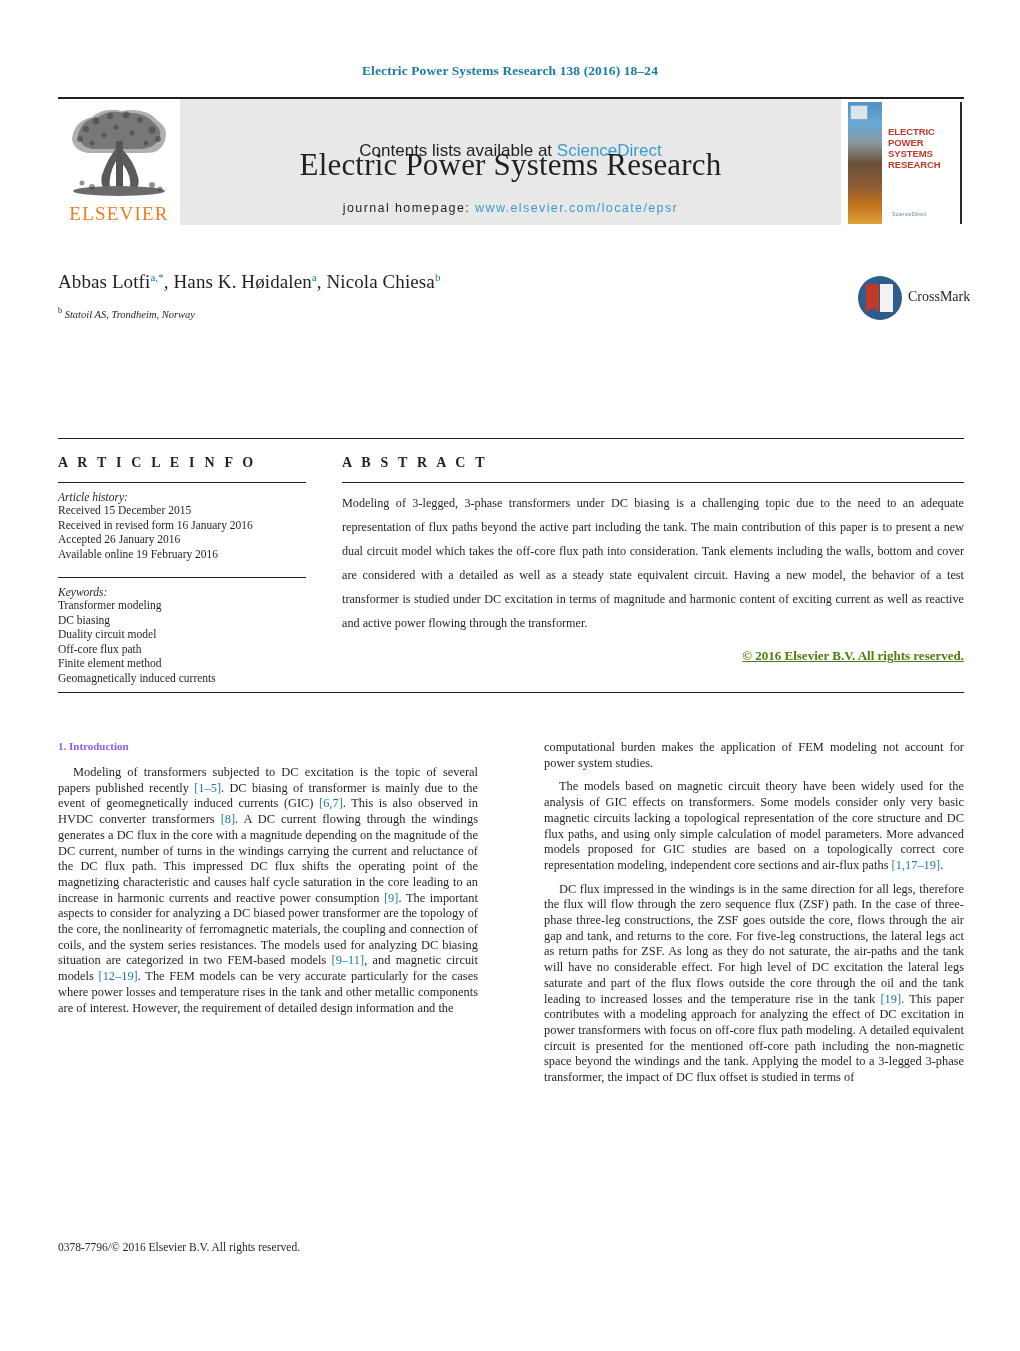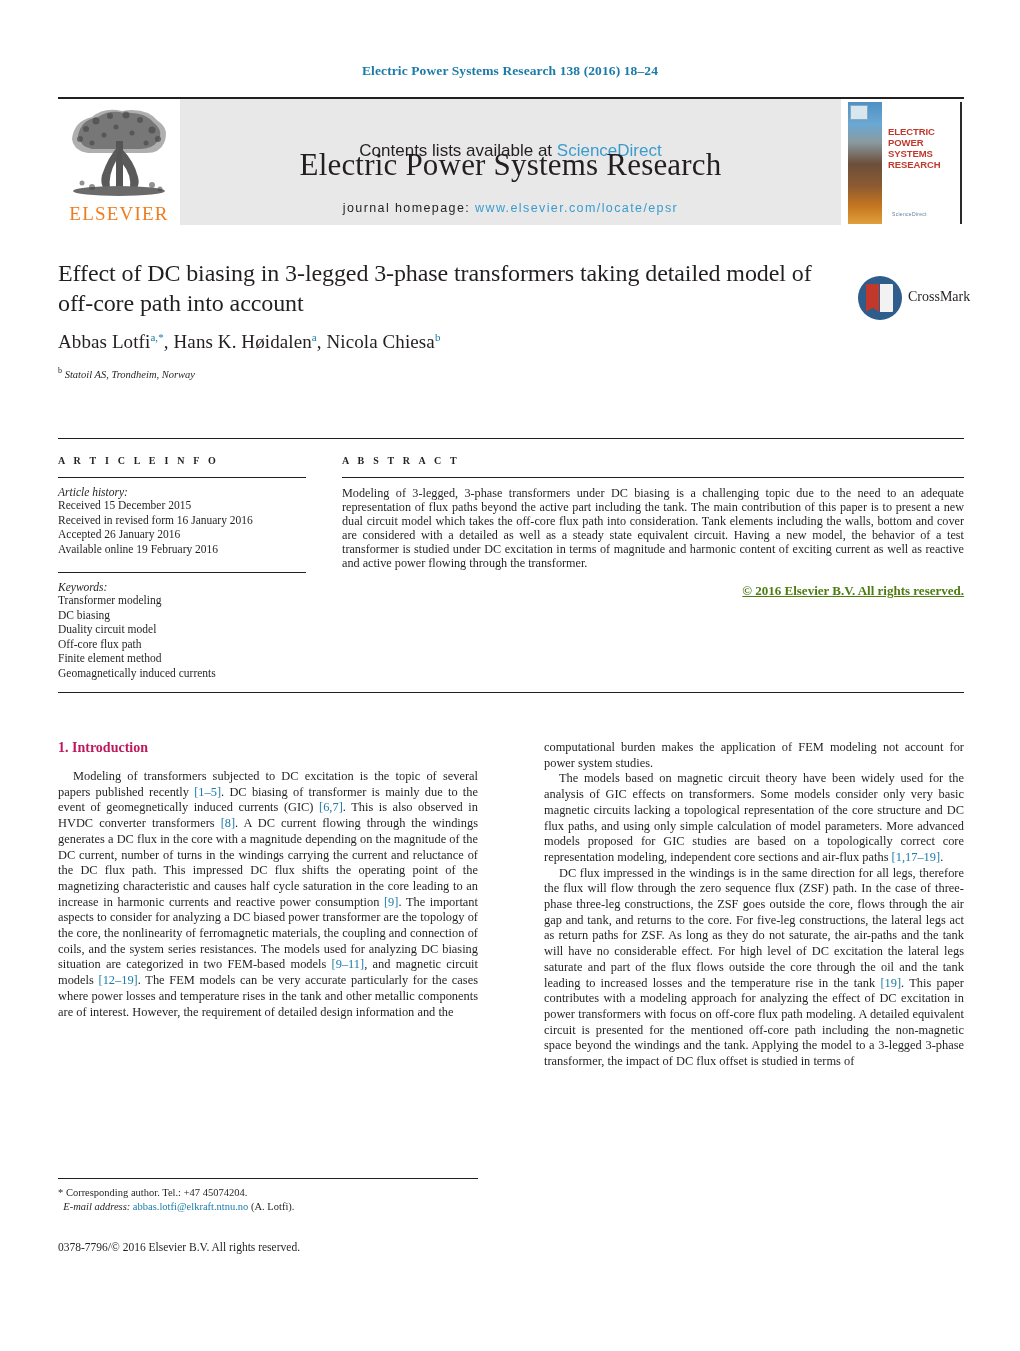--- a/index.html
+++ b/index.html
@@ -275,21 +275,21 @@
     width: 248px;
     flex: 0 0 248px;
     margin-right: 36px;
   }
   .col-abstract {
     flex: 1 1 auto;
   }
   .sec-head {
     font-family: "Liberation Serif", serif;
     font-weight: bold;
-    font-size: 10px;
+    font-size: 14px;
     letter-spacing: 3.2px;
     color: #231f20;
     margin-bottom: 11px;
   }
   .rule {
     border-top: 1px solid #231f20;
     margin-bottom: 8px;
   }
   .info-label {
     font-style: italic;
@@ -299,21 +299,21 @@
   .info-list {
     font-size: 11.5px;
     line-height: 14.5px;
     color: #231f20;
   }
   .info-gap {
     height: 16px;
   }
   .abstract-body {
     font-size: 12.2px;
-    line-height: 14px;
+    line-height: 24px;
     color: #231f20;
     text-align: justify;
   }
   .copyright {
     margin-top: 13px;
     text-align: right;
     font-weight: bold;
     font-size: 13px;
     color: #4d7c0f;
     text-decoration: underline;
@@ -337,34 +337,34 @@
   }
   .bcol {
     width: 420px;
     flex: 0 0 420px;
   }
   .bcol.left { margin-right: 66px; }
 
   .section-title {
     font-family: "Liberation Serif", serif;
     font-weight: bold;
-    font-size: 14px;
-    color: #be185d;
+    font-size: 11px;
+    color: #8b5cf6;
     margin: 0 0 13px 0;
   }
   .para {
     font-size: 12.4px;
     line-height: 15.7px;
     text-align: justify;
     color: #231f20;
     margin: 0;
     text-indent: 15px;
     hyphens: auto;
   }
-  .para + .para { margin-top: 0; }
+  .para + .para { margin-top: 8px; }
   .ref { color: #1b7ba8; }
 
   
   .footnote {
     position: absolute;
     left: 58px;
     top: 1178px;
     width: 420px;
     border-top: 1px solid #231f20;
     padding-top: 7px;
@@ -457,21 +457,20 @@
           </div>
           <div class="cover-title">ELECTRIC POWER SYSTEMS RESEARCH</div>
           <div class="cover-bottom">ScienceDirect</div>
         </div>
       </div>
 
     </div>
   </div>
 
   <div class="title-block">
-    <h1 class="article-title">Effect of DC biasing in 3-legged 3-phase transformers taking detailed model of off-core path into account</h1>
 
     <div class="crossmark">
       <div class="crossmark-badge">
         <div class="cm-book-left"></div>
         <div class="cm-book-right"></div>
         <div class="cm-notch"></div>
       </div>
       <div class="crossmark-label">CrossMark</div>
     </div>
 
@@ -525,25 +524,18 @@
     </div>
     <div class="bcol right">
       <div>
           <p class="para" style="text-indent: 0px;">computational burden makes the application of FEM modeling not account for power system studies.</p>
           <p class="para">The models based on magnetic circuit theory have been widely used for the analysis of GIC effects on transformers. Some models consider only very basic magnetic circuits lacking a topological representation of the core structure and DC flux paths, and using only simple calculation of model parameters. More advanced models proposed for GIC studies are based on a topologically correct core representation modeling, independent core sections and air-flux paths <span class="ref">[1,17–19]</span>.</p>
           <p class="para">DC flux impressed in the windings is in the same direction for all legs, therefore the flux will flow through the zero sequence flux (ZSF) path. In the case of three-phase three-leg constructions, the ZSF goes outside the core, flows through the air gap and tank, and returns to the core. For five-leg constructions, the lateral legs act as return paths for ZSF. As long as they do not saturate, the air-paths and the tank will have no considerable effect. For high level of DC excitation the lateral legs saturate and part of the flux flows outside the core through the oil and the tank leading to increased losses and the temperature rise in the tank <span class="ref">[19]</span>. This paper contributes with a modeling approach for analyzing the effect of DC excitation in power transformers with focus on off-core flux path modeling. A detailed equivalent circuit is presented for the mentioned off-core path including the non-magnetic space beyond the windings and the tank. Applying the model to a 3-legged 3-phase transformer, the impact of DC flux offset is studied in terms of</p>
         </div>
     </div>
   </div>
 
-  <div class="footnote">
-    <div class="fn-line">*  Corresponding author. Tel.: +47 45074204.</div>
-    <div class="fn-line">
-      &nbsp;&nbsp;<span class="fn-italic">E-mail address:</span>
-      <span class="fn-mail">abbas.lotfi@elkraft.ntnu.no</span><span> (A. Lotfi).</span>
-    </div>
-  </div>
 
   <div class="doi-block">
     <div class="issn-line">0378-7796/© 2016 Elsevier B.V. All rights reserved.</div>
   </div>
 
 </div>
 
 </body></html>

